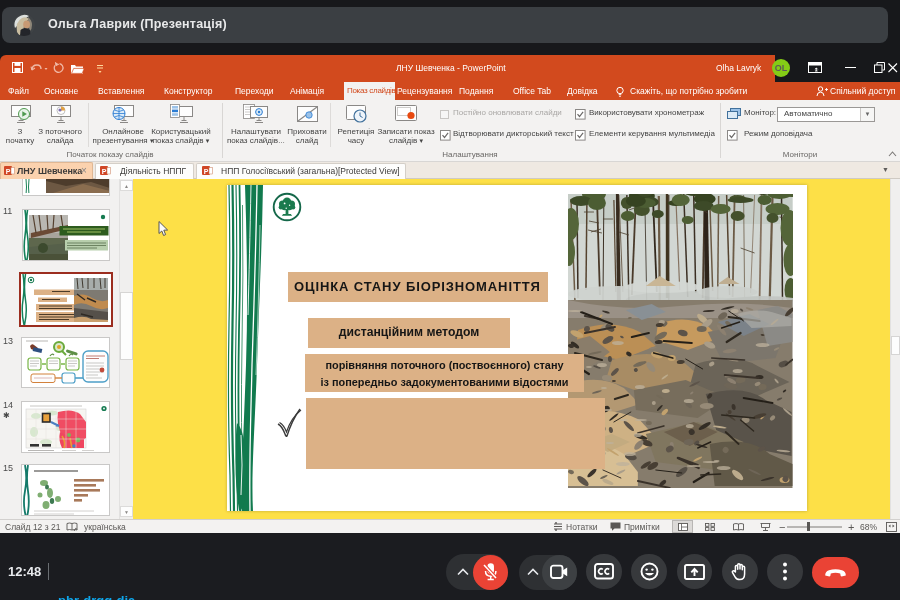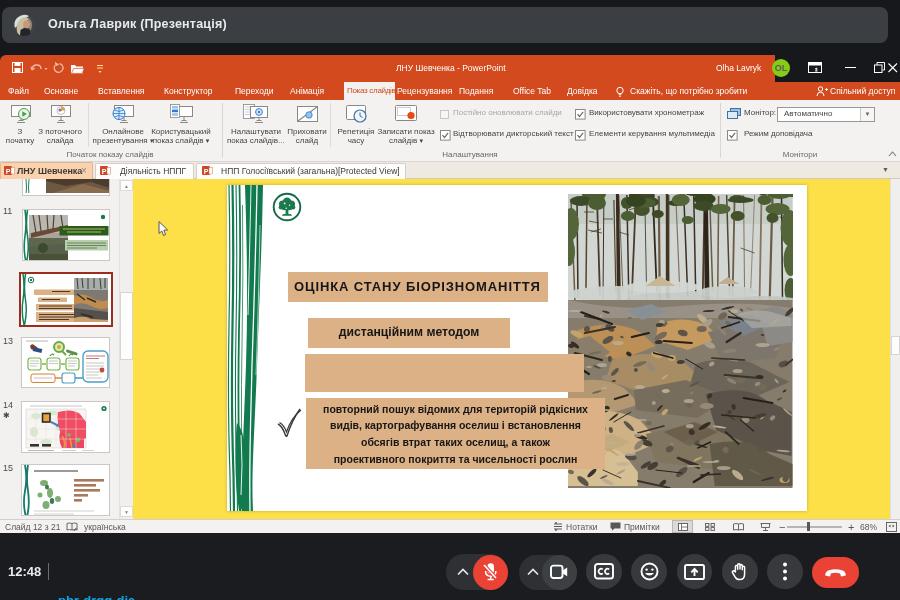--- a/index.html
+++ b/index.html
@@ -727,22 +727,22 @@
         <path d="M78,92 l14,-10 l16,10 z" fill="#c9b695"></path>
           <path d="M150,90 l10,-7 l12,7 z" fill="#bfae91"></path>
         <path d="M170,120 q16,-6 34,-2 l20,6 l0,8 l-40,2 z" fill="#aeaca6" opacity="0.7"></path>
       </svg>
 
       <div class="abs" style="left:61px;top:87px;width:260px;height:30px;background:#dcb186;"></div>
       <div class="abs" style="left:67px;top:94px;width:248px;text-align:left;font-size:13px;font-weight:bold;color:#161616;letter-spacing:0.9px;">ОЦІНКА СТАНУ БІОРІЗНОМАНІТТЯ</div>
       <div class="abs" style="left:81px;top:133px;width:202px;height:30px;background:#dcb186;"></div>
       <div class="abs" style="left:81px;top:140px;width:202px;text-align:center;font-size:12.2px;font-weight:bold;color:#161616;">дистанційним методом</div>
       <div class="abs" style="left:78px;top:168.5px;width:279px;height:38.5px;background:#dcb186;"></div>
+      <div class="abs" style="left:78px;top:171.5px;width:279px;text-align:center;font-size:10.9px;font-weight:bold;color:#161616;line-height:17px;white-space:nowrap;">порівняння поточного (поствоєнного) стану<br>із попередньо задокументованими відостями</div>
       <div class="abs" style="left:79px;top:213px;width:299px;height:71px;background:#dcb186;"></div>
-      <div class="abs" style="left:79px;top:215.5px;width:299px;text-align:center;font-size:10.5px;font-weight:bold;color:#161616;line-height:16.8px;white-space:nowrap;">повторний пошук відомих для територій рідкісних<br>видів, картографування оселиш і встановлення<br>обсягів втрат таких оселищ, а також<br>проективного покриття та чисельності рослин</div>
 
       <svg class="abs" style="left:49px;top:221px;" width="26" height="38" viewBox="0 0 26 38">
         <path d="M2,18 Q6,20 9,28 Q10,31 11,30 Q16,14 24,3" fill="none" stroke="#3a3a3a" stroke-width="1.4"></path>
         <path d="M3.5,16.5 Q8,19 10.5,26 Q15,12 25,4" fill="none" stroke="#3a3a3a" stroke-width="1.2"></path>
       </svg>
     </div>
 
     <div class="abs" style="left:890px;top:0;width:10px;height:339.5px;background:#f0efee;border-left:1px solid #e2e1e0;"></div>
     <div class="abs" style="left:891px;top:157px;width:9px;height:19px;background:#fdfdfd;border:1px solid #d6d5d4;"></div>
 

